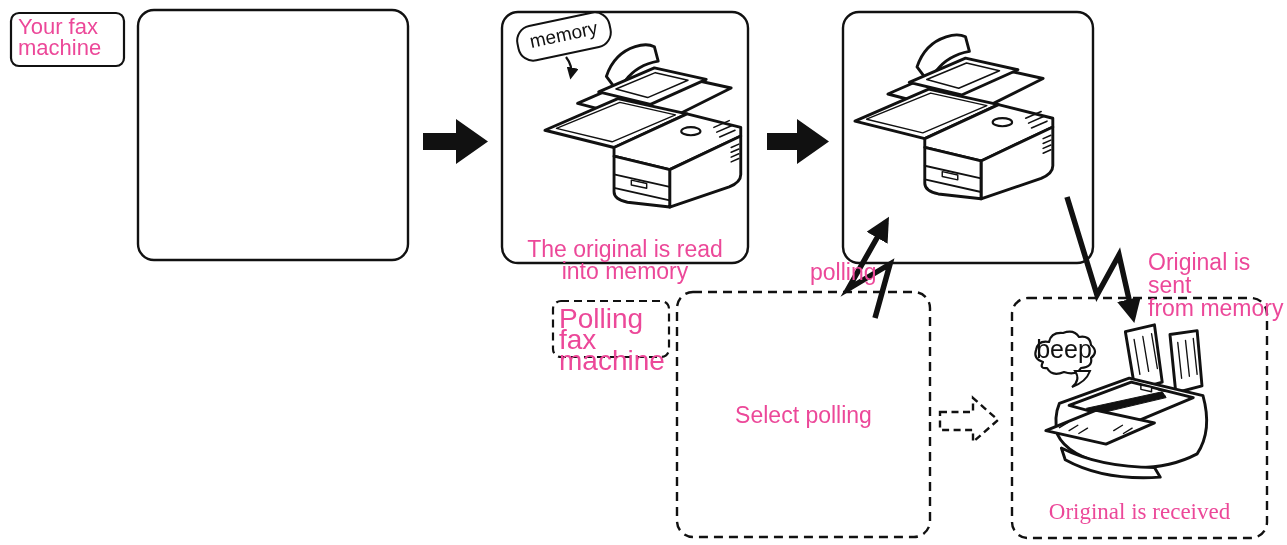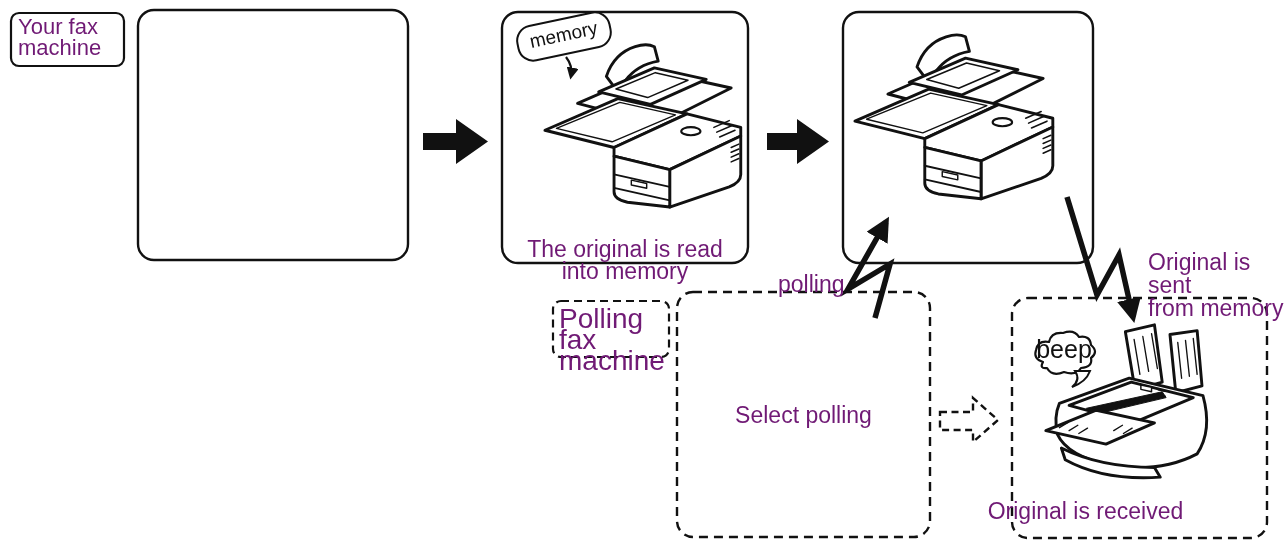--- a/index.html
+++ b/index.html
@@ -2,21 +2,21 @@
 <html><head>
 <meta charset="utf-8">
 <style>
   html,body{margin:0;padding:0;background:#fff;}
   .stage{
     position:relative;width:1287px;height:545px;background:#ffffff;
     font-family:"Liberation Sans",sans-serif;color:#111;overflow:hidden;
   }
   .layer{position:absolute;left:0;top:0;}
   .txt{
-    position:absolute;font-size:23px;line-height:23px;color:#701a75;
+    position:absolute;font-size:23px;line-height:23px;color:#ec4899;
     white-space:pre-line;letter-spacing:0;
   }
   .ctr{text-align:center;}
   .bubble-memory{
     position:absolute;left:516px;top:18px;width:92px;height:33px;
     border:2.2px solid #111;border-radius:16px;background:#fff;
     transform:rotate(-12deg);transform-origin:50% 50%;
     font-size:19px;line-height:30px;text-align:center;white-space:nowrap;
   }
   .beep-txt{
@@ -111,23 +111,23 @@
 
   <div class="txt ctr" style="left:502px;top:208px;width:246px;line-height:22px;margin-top:30px;">The original is read
 into memory</div>
 
 
   <div class="txt" style="left:559px;top:308px;width:110px;font-size:28px;line-height:21px;">Polling fax
 machine</div>
 
   <div class="txt ctr" style="left:677px;top:404px;width:253px;">Select polling</div>
 
-  <div class="txt ctr" style="left:958px;top:500px;width:255px;">Original is received</div>
+  <div class="txt ctr" style="left:1012px;top:500px;width:255px;font-family:Liberation Serif, serif;">Original is received</div>
 
-  <div class="txt" style="left:778px;top:261px;margin-top:12px;">polling</div>
+  <div class="txt" style="left:810px;top:261px;">polling</div>
 
   <div class="txt" style="left:1148px;top:251px;line-height:23px;">Original is sent
 from memory</div>
 
   <div class="bubble-memory">memory</div>
 
   <div class="beep-txt">beep</div>
 
 </div>
 

